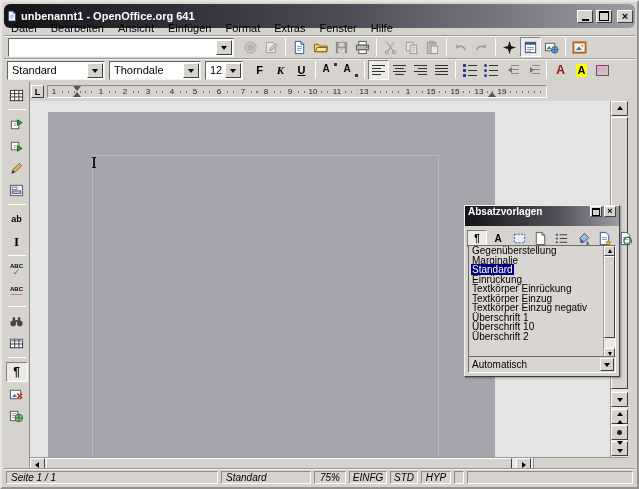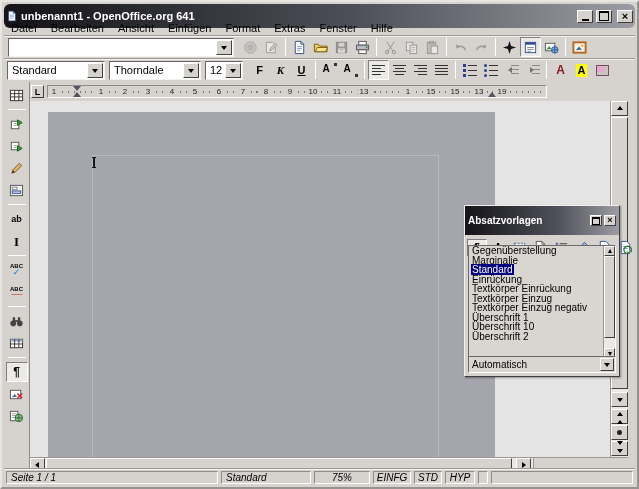--- a/index.html
+++ b/index.html
@@ -111,22 +111,22 @@
   .dot { width:5px; height:5px; background:#222; border-radius:50%; }
   
   .statusbar { position:absolute; left:2px; right:2px; bottom:2px; height:17px; background:#d6d3ce;
     border-top:1px solid #9c9a96; box-shadow:inset 0 1px 0 #f4f2ee;
     display:flex; align-items:center; gap:3px; padding:1px 2px 0 2px; font-size:10px; }
   .scell { height:13px; border:1px solid; border-color:#8e8c88 #fff #fff #8e8c88;
     display:flex; align-items:center; padding:0 4px; white-space:nowrap; overflow:hidden;font-style:italic; }
   
   .stylist { position:absolute; left:462px; top:203px; width:156px; height:172px; background:#d6d3ce;
     border:1px solid; border-color:#f2f0ec #3c3c3c #3c3c3c #f2f0ec; box-shadow:1px 1px 2px rgba(0,0,0,.35); }
-  .stitle { height:29px; background:linear-gradient(90deg,#131318,#50505a 60%,#9c9ca4);
-    display:flex; align-items:center; gap:2px; color:#fff; font-size:10px; font-weight:bold; padding:0 3px; }
+  .stitle { height:20px; background:linear-gradient(90deg,#131318,#50505a 60%,#9c9ca4);
+    display:flex; align-items:flex-start; gap:2px; color:#fff; font-size:10px; font-weight:bold; padding:0 3px; }
   .stitle .sp { flex:1; }
   .pbtn { width:12px; height:11px; background:#d6d3ce; color:#000; border:1px solid;
     border-color:#fff #404040 #404040 #fff; display:flex; align-items:center; justify-content:center;
     font-size:9px; font-weight:bold; line-height:1; }
   .pbtn.pin::after { content:""; width:6px; height:5px; border:1px solid #000; border-top:2px solid #000; }
   .stoolbar { height:23px; display:flex; align-items:center; gap:1px; padding:2px 2px 0 2px; }
   .stoolbar .tbtn { width:20px; height:18px; }
   .stoolbar .gap { width:10px; }
   .slist { position:absolute; left:3px; top:39px; right:3px; height:114px; background:#d9d6d1;
     border:1px solid; border-color:#6e6c68 #fff #fff #6e6c68; font-size:10px; overflow:hidden; }
@@ -742,21 +742,21 @@
       <span class="cval">Automatisch</span>
       <span class="cbtn" style="width:14px;height:13px">
           <i class="arrow-dn"></i>
         </span>
     </div>
   </div>
 
   <div class="statusbar">
     <span class="scell" style="width:212px">Seite 1 / 1</span>
     <span class="scell" style="width:90px">Standard</span>
-    <span class="scell" style="width:56px;justify-content:center">75%</span>
+    <span class="scell" style="width:32px;justify-content:center">75%</span>
     <span class="scell" style="width:38px;justify-content:center">EINFG</span>
     <span class="scell" style="width:28px;justify-content:center">STD</span>
     <span class="scell" style="width:30px;justify-content:center">HYP</span>
     <span class="scell" style="width:7px"></span>
     <span class="scell" style="flex:1"></span>
   </div>
 
 </div>
 
 </body></html>

